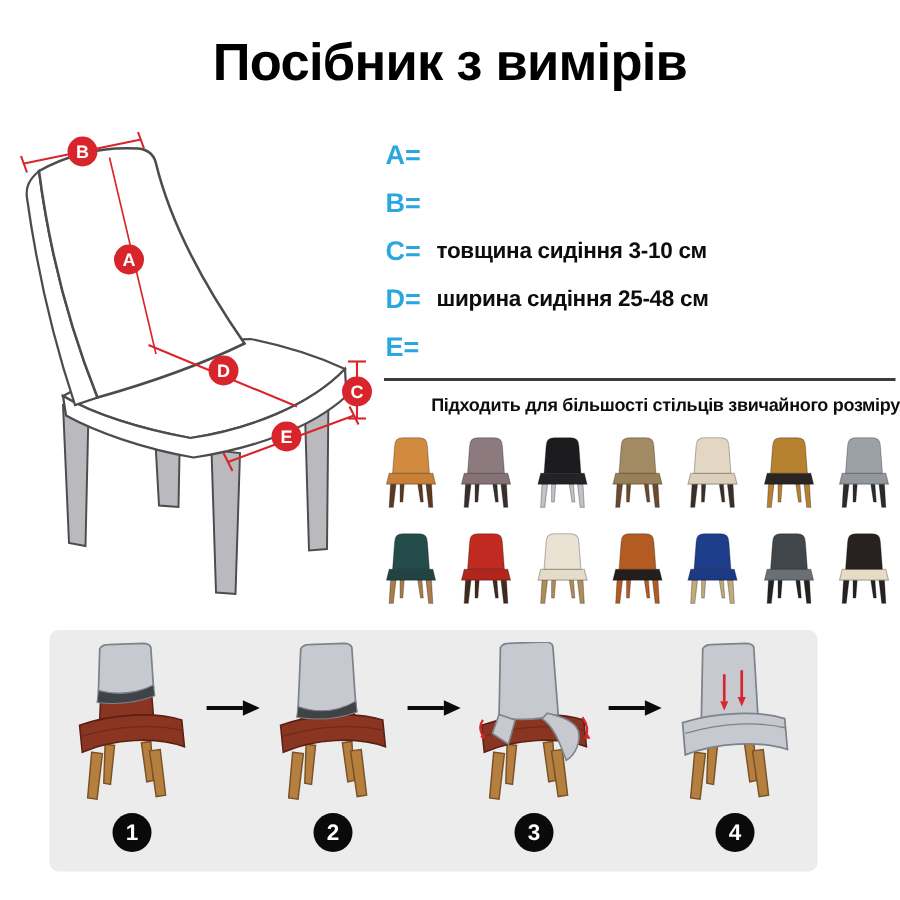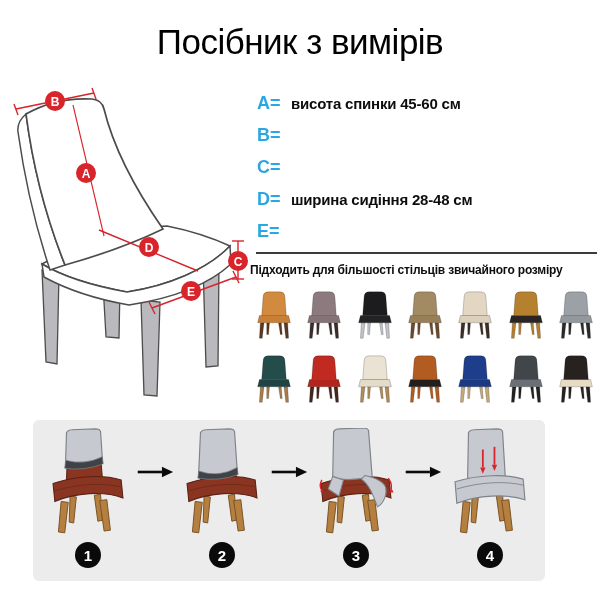--- a/index.html
+++ b/index.html
@@ -1,27 +1,27 @@
 <!DOCTYPE html>
 <html><head>
 <meta charset="utf-8">
 <style>
   *{margin:0;padding:0;box-sizing:border-box}
   html,body{width:600px;height:600px;background:#fff}
   #app{position:relative;width:600px;height:600px;background:#fff;overflow:hidden;
        font-family:"Liberation Sans",sans-serif;color:#111}
   #title{position:absolute;top:22px;left:0;width:100%;text-align:center;
-         font-size:35px;font-weight:400;letter-spacing:-0.5px;color:#000}
+         font-size:35px;font-weight:700;letter-spacing:-0.5px;color:#000}
   #diagram{position:absolute;left:2px;top:80px;width:250px;height:320px}
   #legend{position:absolute;left:257px;top:93px;display:flex;flex-direction:column;gap:11px}
   .lrow{display:flex;align-items:center;height:21px}
   .llet{width:34px;font-size:18px;font-weight:700;color:#2aa7e0}
   .llab{font-size:15px;font-weight:700;color:#0d0d0d;letter-spacing:-0.2px;white-space:nowrap}
   #rule{position:absolute;left:256px;top:252px;width:341px;height:2px;background:#3b3b3b}
-  #banner{position:absolute;left:250px;top:263px;width:350px;text-align:left;
+  #banner{position:absolute;left:250px;top:263px;width:350px;text-align:right;
           font-size:12px;font-weight:700;letter-spacing:-0.2px;white-space:nowrap;color:#0d0d0d}
   #chair-grid{position:absolute;left:250px;top:287px;width:350px;height:118px;
               display:grid;grid-template-columns:repeat(7,1fr);grid-template-rows:54px 60px;
               column-gap:2px;row-gap:4px}
   .chair-cell{display:flex;align-items:flex-end;justify-content:center}
   .chair-cell svg{width:40px;height:51px}
   #steps{position:absolute;left:33px;top:420px;width:512px;height:161px;background:#ececec;
          border-radius:6px;display:flex;justify-content:center;align-items:flex-start;padding-top:8px}
   .step{display:flex;flex-direction:column;align-items:center;width:96px}
   .step svg.chair{width:94px;height:112px}
@@ -72,31 +72,31 @@
       <circle cx="236" cy="181" r="10" fill="#d8242b"></circle>
       <text x="236" y="185.5">C</text>
       <circle cx="189" cy="211" r="10" fill="#d8242b"></circle>
       <text x="189" y="215.5">E</text>
     </g>
   </svg>
 
   <div id="legend">
       <div class="lrow">
         <span class="llet">A=</span>
-        <span class="llab">висота спинки 45-60 см</span>
       </div>
       <div class="lrow">
         <span class="llet">B=</span>
       </div>
       <div class="lrow">
         <span class="llet">C=</span>
+        <span class="llab">товщина сидіння 3-10 см</span>
       </div>
       <div class="lrow">
         <span class="llet">D=</span>
-        <span class="llab">ширина сидіння 28-48 см</span>
+        <span class="llab">ширина сидіння 25-48 см</span>
       </div>
       <div class="lrow">
         <span class="llet">E=</span>
       </div>
     </div>
 
   <div id="rule"></div>
 
   <div id="banner">Підходить для більшості стільців звичайного розміру</div>
 

